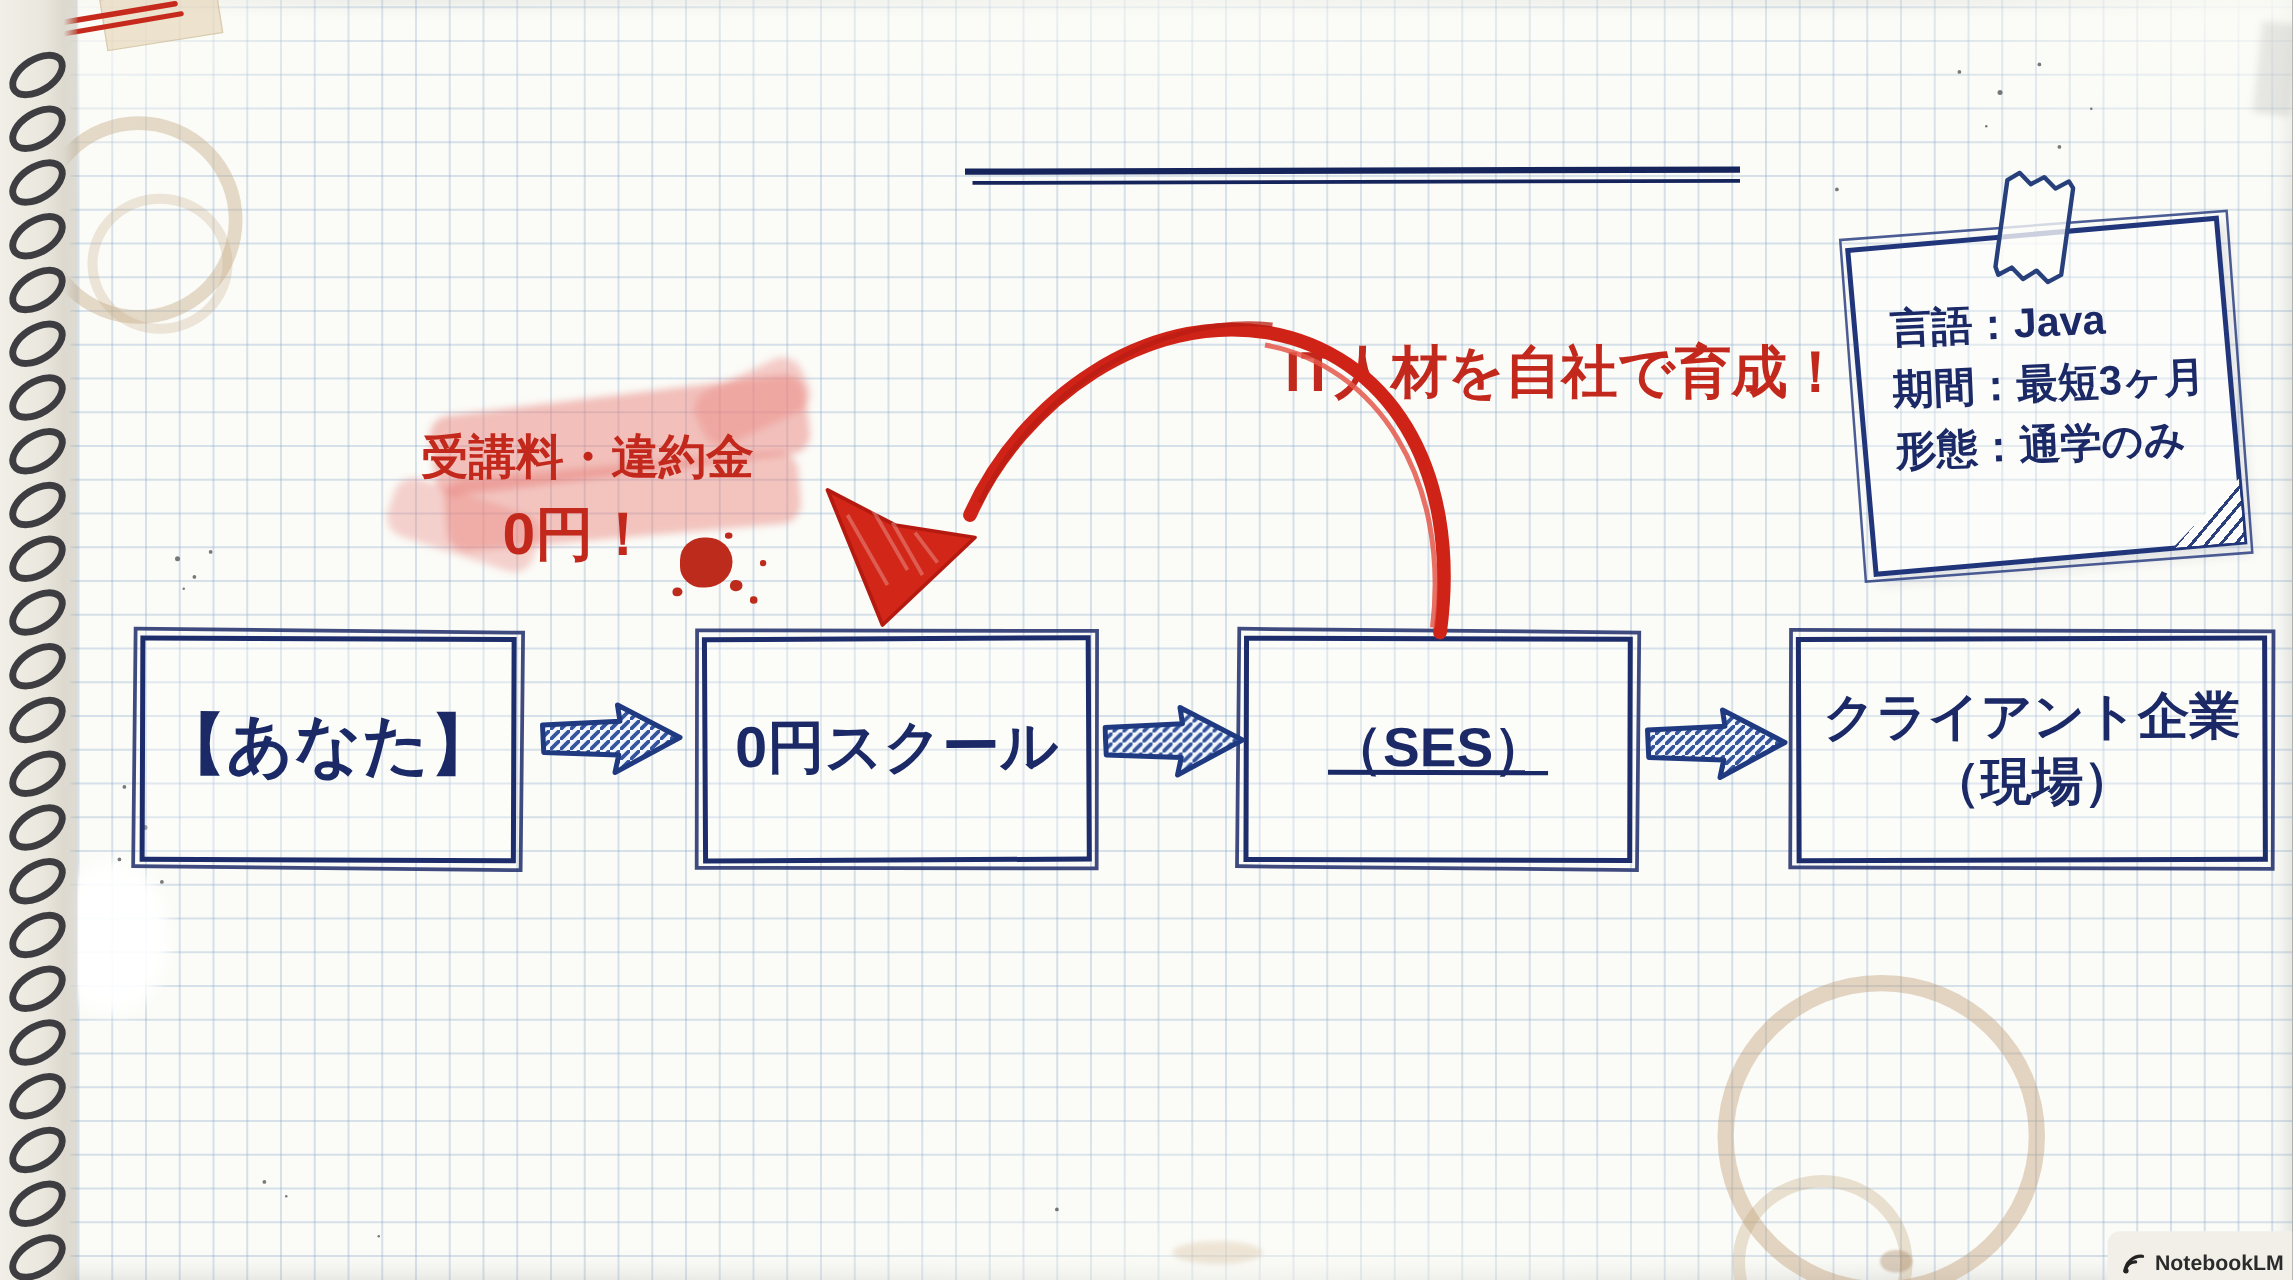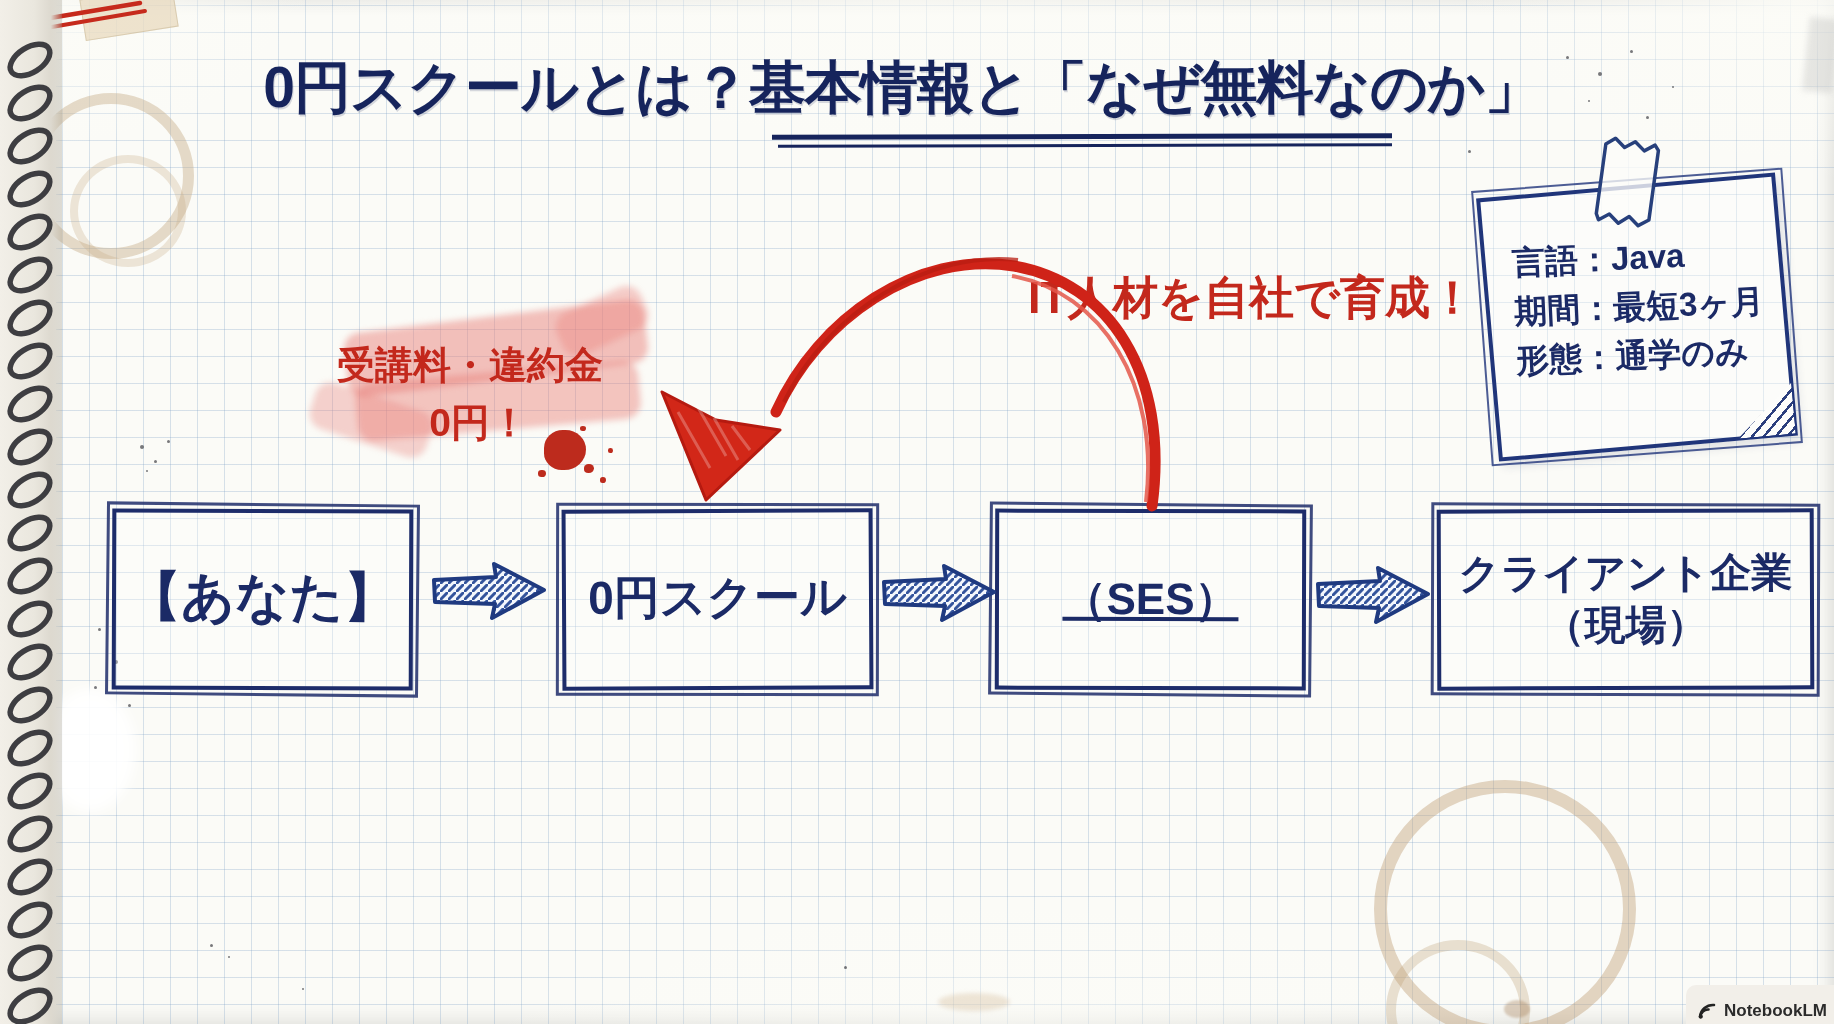--- a/index.html
+++ b/index.html
@@ -125,21 +125,20 @@
         <ellipse cx="30" cy="748" rx="22" ry="12.5" fill="none" stroke="#26262b" stroke-width="5.5" opacity="0.88" transform="rotate(-32 30 748)"></ellipse>
         <ellipse cx="30" cy="791" rx="22" ry="12.5" fill="none" stroke="#26262b" stroke-width="5.5" opacity="0.88" transform="rotate(-32 30 791)"></ellipse>
         <ellipse cx="30" cy="834" rx="22" ry="12.5" fill="none" stroke="#26262b" stroke-width="5.5" opacity="0.88" transform="rotate(-32 30 834)"></ellipse>
         <ellipse cx="30" cy="877" rx="22" ry="12.5" fill="none" stroke="#26262b" stroke-width="5.5" opacity="0.88" transform="rotate(-32 30 877)"></ellipse>
         <ellipse cx="30" cy="920" rx="22" ry="12.5" fill="none" stroke="#26262b" stroke-width="5.5" opacity="0.88" transform="rotate(-32 30 920)"></ellipse>
         <ellipse cx="30" cy="963" rx="22" ry="12.5" fill="none" stroke="#26262b" stroke-width="5.5" opacity="0.88" transform="rotate(-32 30 963)"></ellipse>
         <ellipse cx="30" cy="1006" rx="22" ry="12.5" fill="none" stroke="#26262b" stroke-width="5.5" opacity="0.88" transform="rotate(-32 30 1006)"></ellipse>
       </svg>
   </div>
 
-  <div class="title">0円スクールとは？基本情報と「なぜ無料なのか」</div>
   <div class="title-underline" style="left:772px;top:134px;width:620px;height:5px;"></div>
   <div class="title-underline" style="left:778px;top:144px;width:614px;height:3px;"></div>
 
   <div class="note">
     <div class="note-text">
       <div>言語：Java</div>
       <div>期間：最短3ヶ月</div>
       <div>形態：通学のみ</div>
     </div>
     <div class="note-curl"></div>
@@ -151,21 +150,21 @@
   </div>
 
   <div class="swash-wrap">
     <div class="swash" style="left:345px;top:316px;width:302px;height:64px;background:rgba(233,126,120,.48);transform:rotate(-7deg);"></div>
     <div class="swash" style="left:356px;top:372px;width:284px;height:58px;background:rgba(230,118,112,.42);transform:rotate(-5deg);"></div>
     <div class="swash" style="left:310px;top:396px;width:122px;height:48px;background:rgba(233,126,120,.34);transform:rotate(18deg);"></div>
     <div class="swash" style="left:556px;top:298px;width:92px;height:46px;background:rgba(233,126,120,.38);transform:rotate(-25deg);"></div>
   </div>
 
   <div class="red-line" style="left:300px;top:340px;width:340px;font-size:38px;">受講料・違約金</div>
-  <div class="red-line" style="left:309px;top:396px;width:340px;font-size:39px;">0円！</div>
+  <div class="red-line" style="left:292px;top:396px;width:340px;font-size:47px;">0円！</div>
   <svg class="overlay-svg" style="left:402px;top:446px;width:150px;height:42px;inset:auto;position:absolute;">
     <path d="M2 26 L140 3" stroke="#c62a1c" stroke-width="4.5" fill="none" stroke-linecap="round"></path>
     <path d="M5 35 L145 11" stroke="#c62a1c" stroke-width="4" fill="none" stroke-linecap="round"></path>
   </svg>
   <div class="splat" style="left:544px;top:430px;width:42px;height:40px;"></div>
   <div class="splat" style="left:584px;top:464px;width:10px;height:9px;"></div>
   <div class="splat" style="left:600px;top:477px;width:6px;height:6px;"></div>
   <div class="splat" style="left:538px;top:470px;width:8px;height:7px;"></div>
   <div class="splat" style="left:580px;top:426px;width:6px;height:5px;"></div>
   <div class="splat" style="left:608px;top:448px;width:5px;height:5px;"></div>

